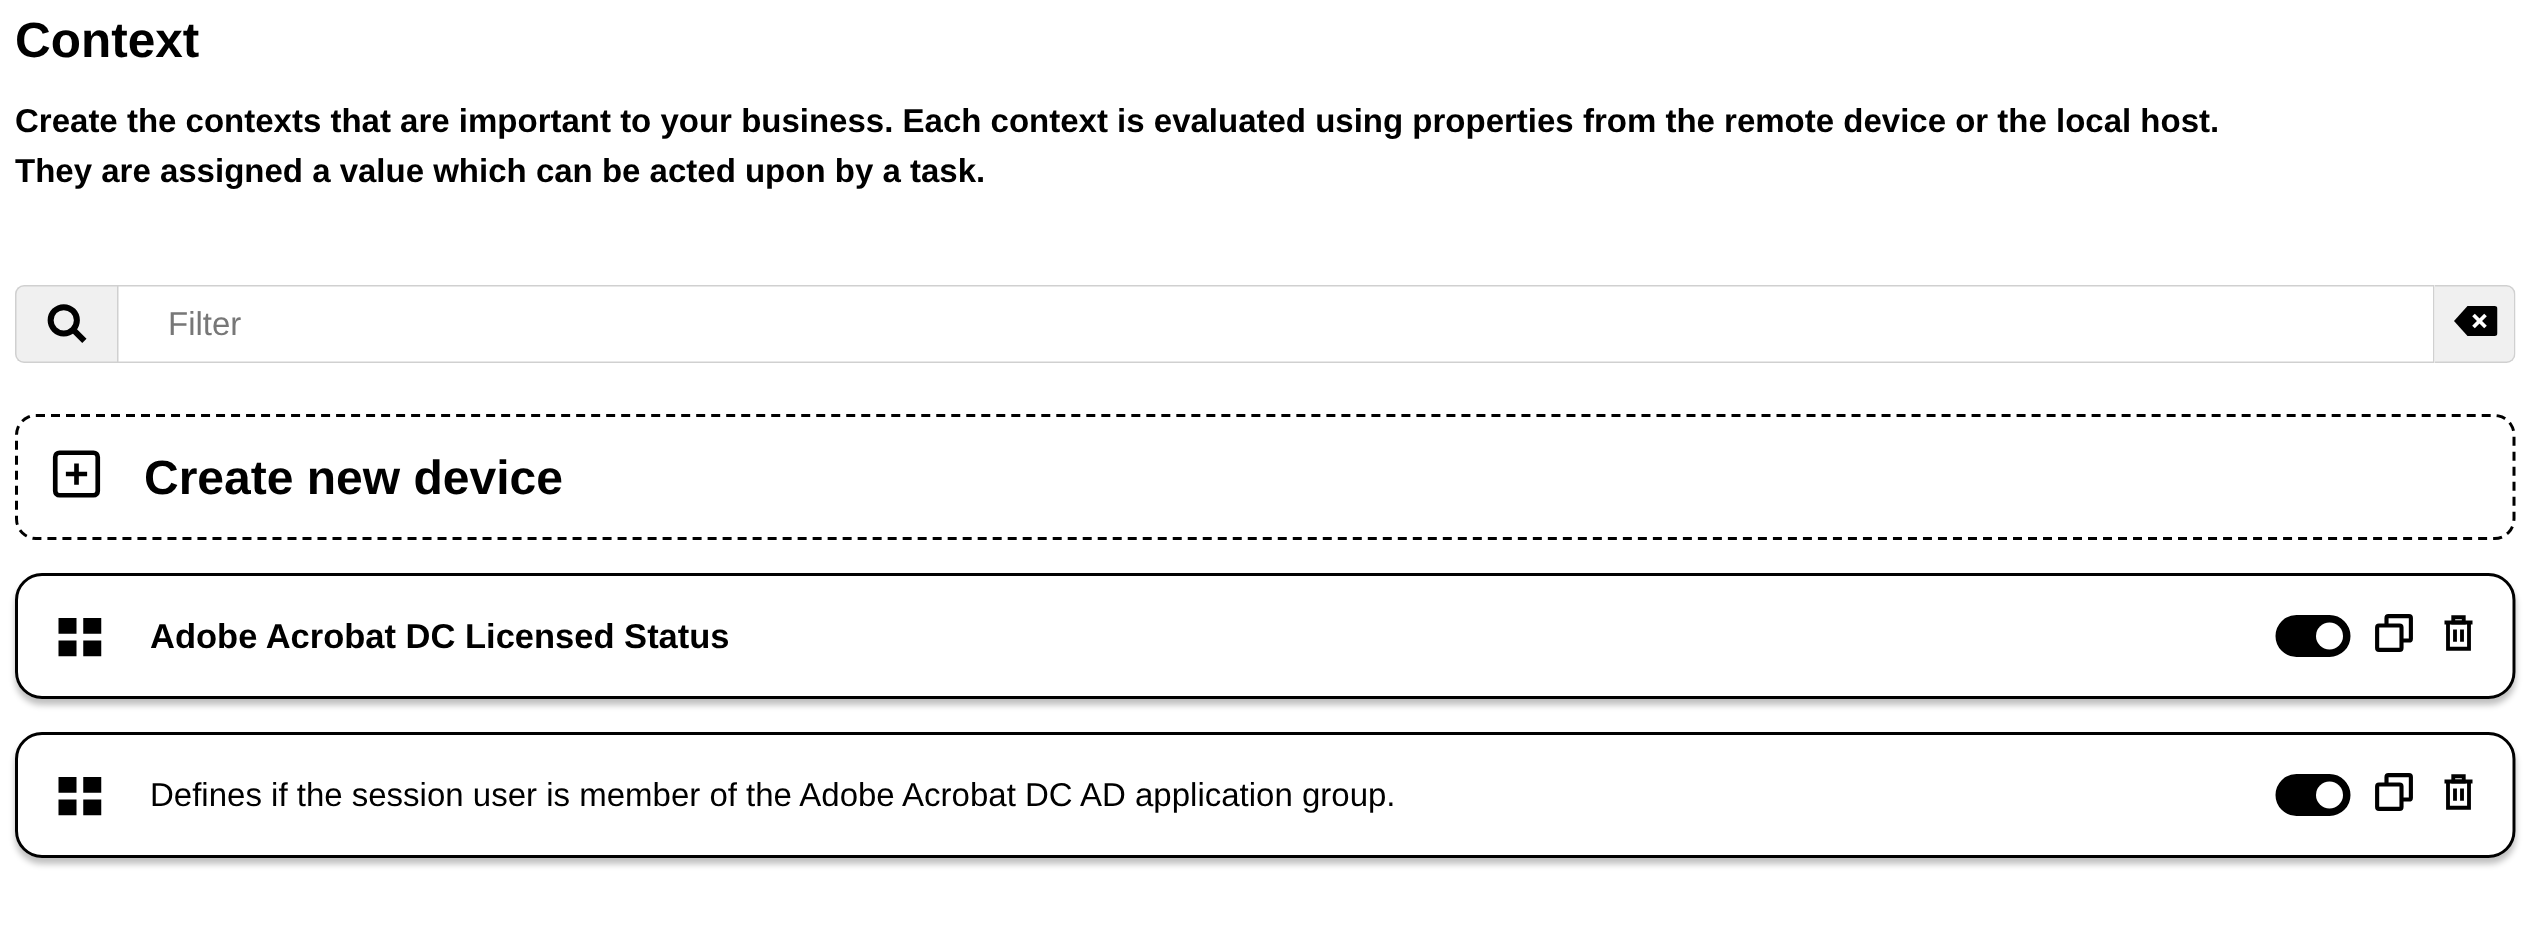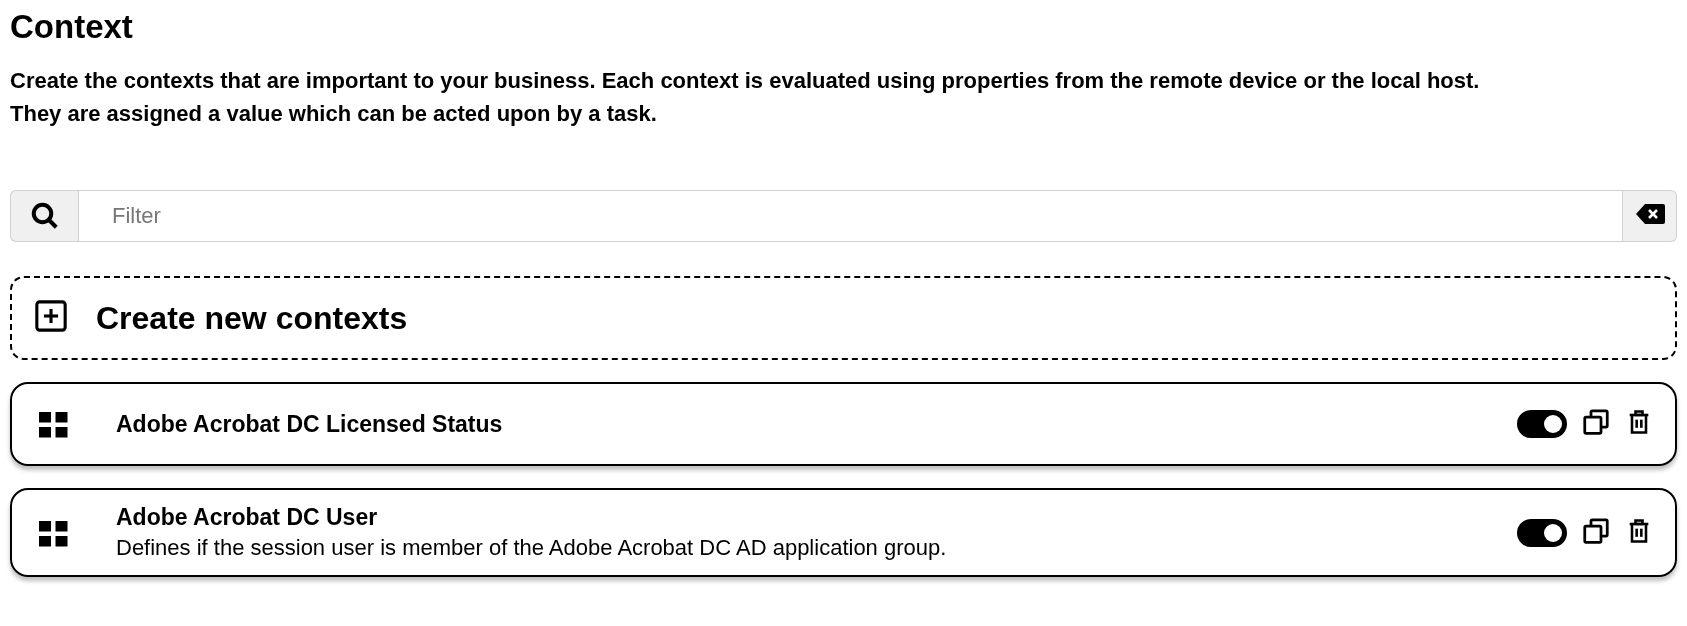--- a/index.html
+++ b/index.html
@@ -81,21 +81,21 @@
       font-weight: 700;
     }
     .card {
       border: 2.5px solid #000;
       border-radius: 18px;
       display: flex;
       align-items: center;
       padding: 14px 22px;
       margin-bottom: 22px;
       box-shadow: 0 4px 4px rgba(0,0,0,0.25);
-      gap: 42px;
+      gap: 26px;
       min-height: 84px;
     }
     .card-icon {
       flex-shrink: 0;
       width: 40px;
       display: flex;
       align-items: center;
       justify-content: center;
     }
     .card-body {
@@ -170,21 +170,21 @@
 </div>
 
 <div class="create-row">
   <span>
     <svg width="34" height="34" viewBox="0 0 24 24" fill="none" stroke="#000" stroke-width="2.2">
       <rect x="2" y="2" width="20" height="20" rx="2"></rect>
       <line x1="12" y1="7" x2="12" y2="17"></line>
       <line x1="7" y1="12" x2="17" y2="12"></line>
     </svg>
   </span>
-  <span class="create-label">Create new contexts</span>
+  <span class="create-label">Create new device</span>
 </div>
 
 <div class="card">
   <div class="card-icon">
     <svg width="36" height="36" viewBox="0 0 24 24" fill="#000">
       <rect x="2" y="4" width="8" height="7"></rect>
       <rect x="13" y="4" width="8" height="7"></rect>
       <rect x="2" y="14" width="8" height="7"></rect>
       <rect x="13" y="14" width="8" height="7"></rect>
     </svg>
@@ -221,21 +221,20 @@
 <div class="card">
   <div class="card-icon">
     <svg width="36" height="36" viewBox="0 0 24 24" fill="#000">
       <rect x="2" y="4" width="8" height="7"></rect>
       <rect x="13" y="4" width="8" height="7"></rect>
       <rect x="2" y="14" width="8" height="7"></rect>
       <rect x="13" y="14" width="8" height="7"></rect>
     </svg>
   </div>
   <div class="card-body">
-    <div class="card-title">Adobe Acrobat DC User</div>
     <div class="card-desc">Defines if the session user is member of the Adobe Acrobat DC AD application group.</div>
   </div>
   <div class="card-actions">
     <div class="toggle">
       <div class="knob"></div>
     </div>
     <div class="icon-btn">
       <span>
         <svg width="30" height="30" viewBox="0 0 24 24" fill="none" stroke="#000" stroke-width="2.2">
           <rect x="8" y="3" width="13" height="13" rx="1"></rect>

